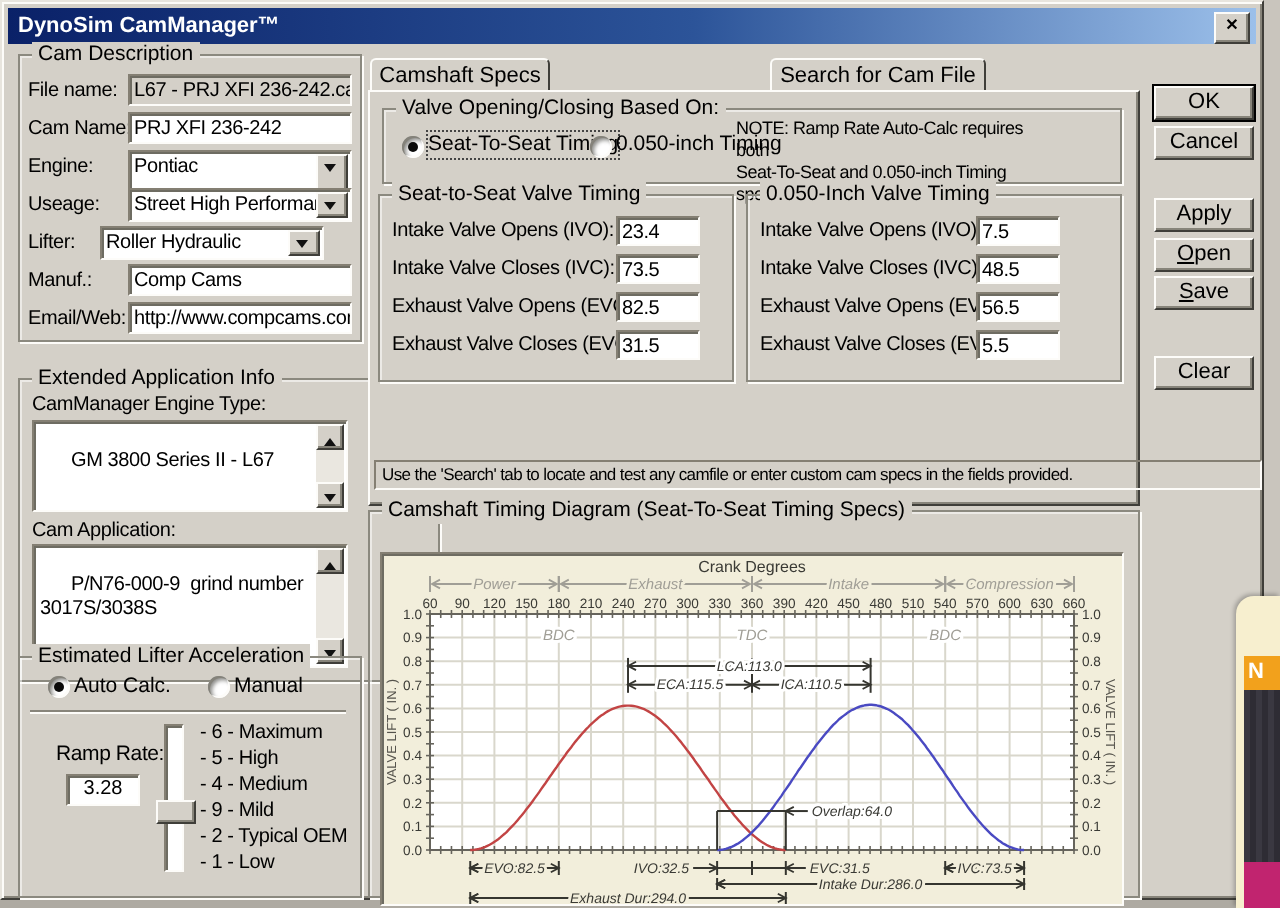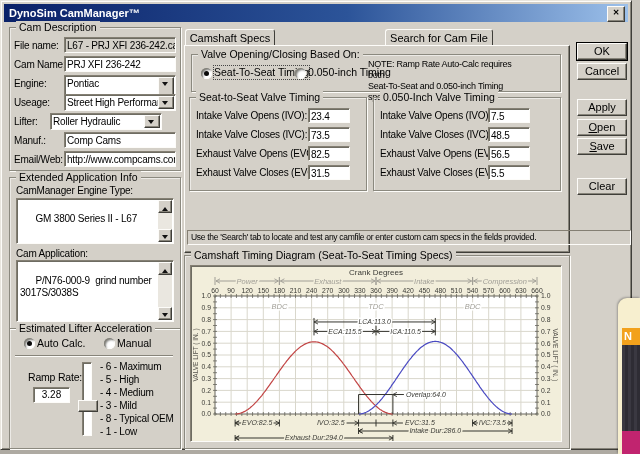--- a/index.html
+++ b/index.html
@@ -42,21 +42,21 @@
        box-shadow:inset -1px -1px 0 #87847a;font-size:11px;text-align:center;line-height:15px;box-sizing:border-box;}
   .btn.default{box-shadow:inset -1px -1px 0 #87847a, 0 0 0 1px #000;}
   .tab{position:absolute;background:#d4d0c8;border:1px solid;border-color:#fdfcf9 #3f3e39 #d4d0c8 #fdfcf9;
        border-radius:3px 3px 0 0;text-align:center;font-size:11px;box-sizing:border-box;}
   .panel{position:absolute;background:#d4d0c8;border:1px solid;border-color:#fdfcf9 #3f3e39 #3f3e39 #fdfcf9;
        box-shadow:inset -1px -1px 0 #87847a;}
   .sep{position:absolute;height:0;border-top:1px solid #87847a;border-bottom:1px solid #fdfcf9;}
   .note{position:absolute;font-size:9px;letter-spacing:-0.25px;line-height:11px;white-space:pre-line;}
   .hintbar{position:absolute;border:1px solid;border-color:#847f73 #fdfcf9 #fdfcf9 #847f73;
        font-size:8.5px;letter-spacing:-0.3px;line-height:13px;padding-left:3px;white-space:nowrap;overflow:hidden;box-sizing:border-box;}
-  .chartpanel{position:absolute;background:#f2eedb;}
+  .chartpanel{position:absolute;background:#f2eedb;margin-top:11px;}
   .sltrack{position:absolute;background:#fff;}
   .slthumb{position:absolute;background:#d4d0c8;border:1px solid;border-color:#fdfcf9 #3f3e39 #3f3e39 #fdfcf9;
        box-shadow:inset -1px -1px 0 #87847a;}
   .scalelab{font-size:10px;letter-spacing:-0.2px;line-height:13px;white-space:nowrap;}
   .camrow{position:absolute;left:4px;right:4px;height:17px;}
   .trow{position:absolute;left:0;right:0;height:16px;}
   .strip{position:absolute;left:618px;top:298px;width:22px;height:156px;background:#f7efcf;
        border-radius:9px 0 0 0;box-shadow:-1px -1px 2px rgba(0,0,0,.25);overflow:hidden;}
   .strip-orange{position:absolute;left:4px;right:0;top:30px;height:17px;background:#f2a11c;color:#fff;
        font-weight:bold;font-size:11px;line-height:17px;padding-left:2px;}
@@ -104,21 +104,21 @@
           <span class="lab" style="position: absolute; left: 0px; top: 3px;">Manuf.:</span>
           <div class="fld sunken" style="left: 50px; top: 0px; width: 112px;">Comp Cams</div>
         </div>
         <div class="camrow" style="top: 123px;">
           <span class="lab" style="position: absolute; left: 0px; top: 3px;">Email/Web:</span>
           <div class="fld sunken" style="left: 50px; top: 0px; width: 112px;">http://www.compcams.com</div>
         </div>
       </div>
   </div>
 
-  <div class="grp" style="left:8px;top:176px;width:170px;height:150px;">
+  <div class="grp" style="left:8px;top:188px;width:170px;height:150px;padding-left:39px;">
     <div class="ttl">Extended Application Info</div>
     <div class="lab" style="position:absolute;left:6px;top:7px;">CamManager Engine Type:</div>
     <div class="ta sunken" style="left:6px;top:20px;width:158px;height:46px;">
       <span>GM 3800 Series II - L67</span>
       <div class="sb">
         <div class="sbb up"></div>
         <div class="sbb dn"></div>
       </div>
     </div>
     <div class="lab" style="position:absolute;left:6px;top:70px;">Cam Application:</div>
@@ -142,22 +142,22 @@
       </div>
     <div class="sep" style="left:5px;top:26px;width:158px;"></div>
     <div class="lab" style="position:absolute;left:18px;top:42px;font-size:10.5px;">Ramp Rate:</div>
     <div class="sunken" style="position:absolute;left:23px;top:58px;width:37px;height:16px;font-size:10px;text-align:center;line-height:14px;">3.28</div>
     <div class="sltrack sunken" style="left:72px;top:33px;width:10px;height:74px;"></div>
     <div class="slthumb" style="left:68px;top:71px;width:18px;height:10px;"></div>
     <div id="ramp-scale">
         <div class="scalelab" style="position: absolute; left: 90px; top: 31px;">- 6 - Maximum</div>
         <div class="scalelab" style="position: absolute; left: 90px; top: 44px;">- 5 - High</div>
         <div class="scalelab" style="position: absolute; left: 90px; top: 57px;">- 4 - Medium</div>
-        <div class="scalelab" style="position: absolute; left: 90px; top: 70px;">- 3 - Mild</div>
-        <div class="scalelab" style="position: absolute; left: 90px; top: 83px;">- 8 - Typical OEM</div>
+        <div class="scalelab" style="position: absolute; left: 90px; top: 70px;">- 9 - Mild</div>
+        <div class="scalelab" style="position: absolute; left: 90px; top: 83px;">- 2 - Typical OEM</div>
         <div class="scalelab" style="position: absolute; left: 90px; top: 96px;">- 1 - Low</div>
       </div>
   </div>
 
   <div class="tab" style="left:184px;top:28px;width:90px;height:17px;line-height:16px;">Camshaft Specs</div>
   <div class="tab" style="left:384px;top:28px;width:108px;height:17px;line-height:16px;">Search for Cam File</div>
   <div class="panel" style="left:183px;top:44px;width:384px;height:206px;"></div>
 
   <div class="grp" style="left:190px;top:53px;width:368px;height:36px;z-index:2;">
     <div class="ttl">Valve Opening/Closing Based On:</div>

